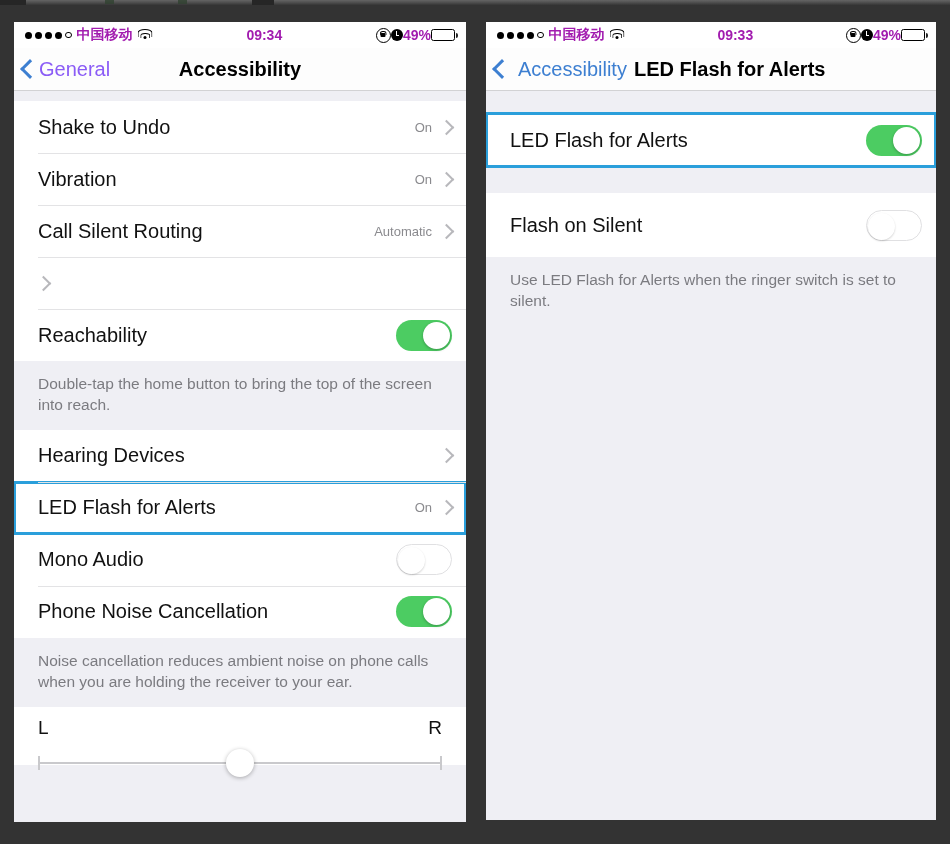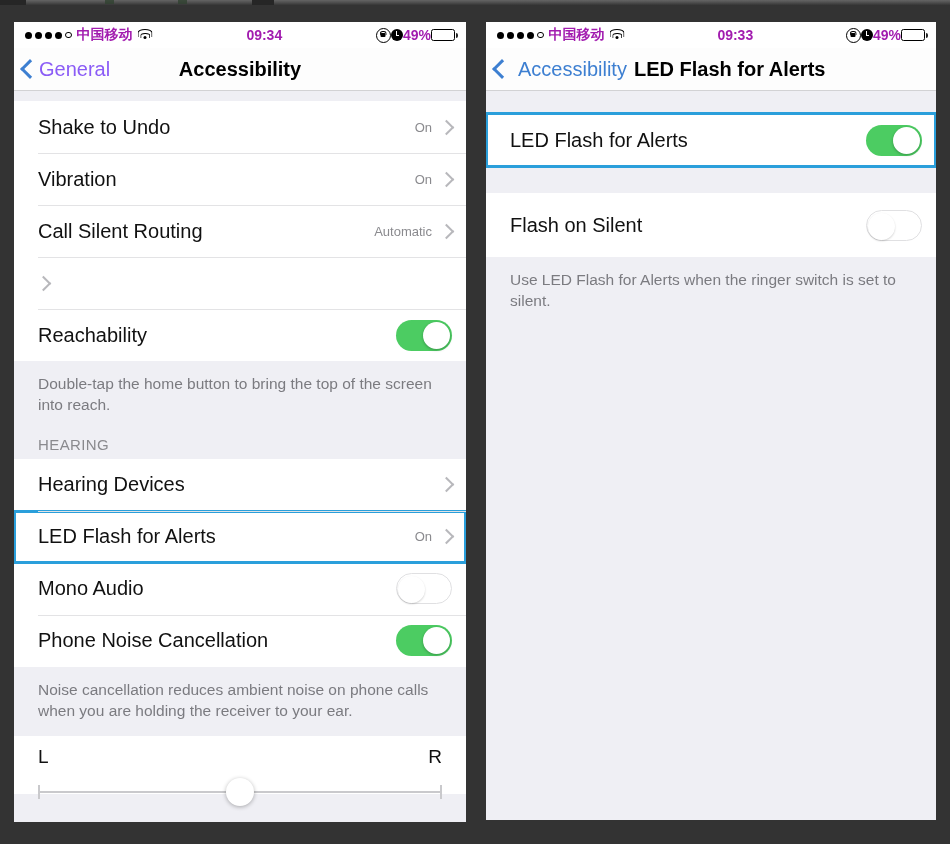--- a/index.html
+++ b/index.html
@@ -178,21 +178,20 @@
         </div>
         <div class="row">
           <span class="label">Reachability</span>
           <span class="switch on">
               <span class="knob"></span>
             </span>
         </div>
       </div>
 
       <div class="footnote">Double-tap the home button to bring the top of the screen into reach.</div>
-      <div class="sechead">HEARING</div>
 
       <div class="group">
         <div class="row">
           <span class="label">Hearing Devices</span>
           <span class="arrow"></span>
         </div>
         <div class="row hl">
           <span class="label">LED Flash for Alerts</span>
           <span class="value">On</span>
           <span class="arrow"></span>

